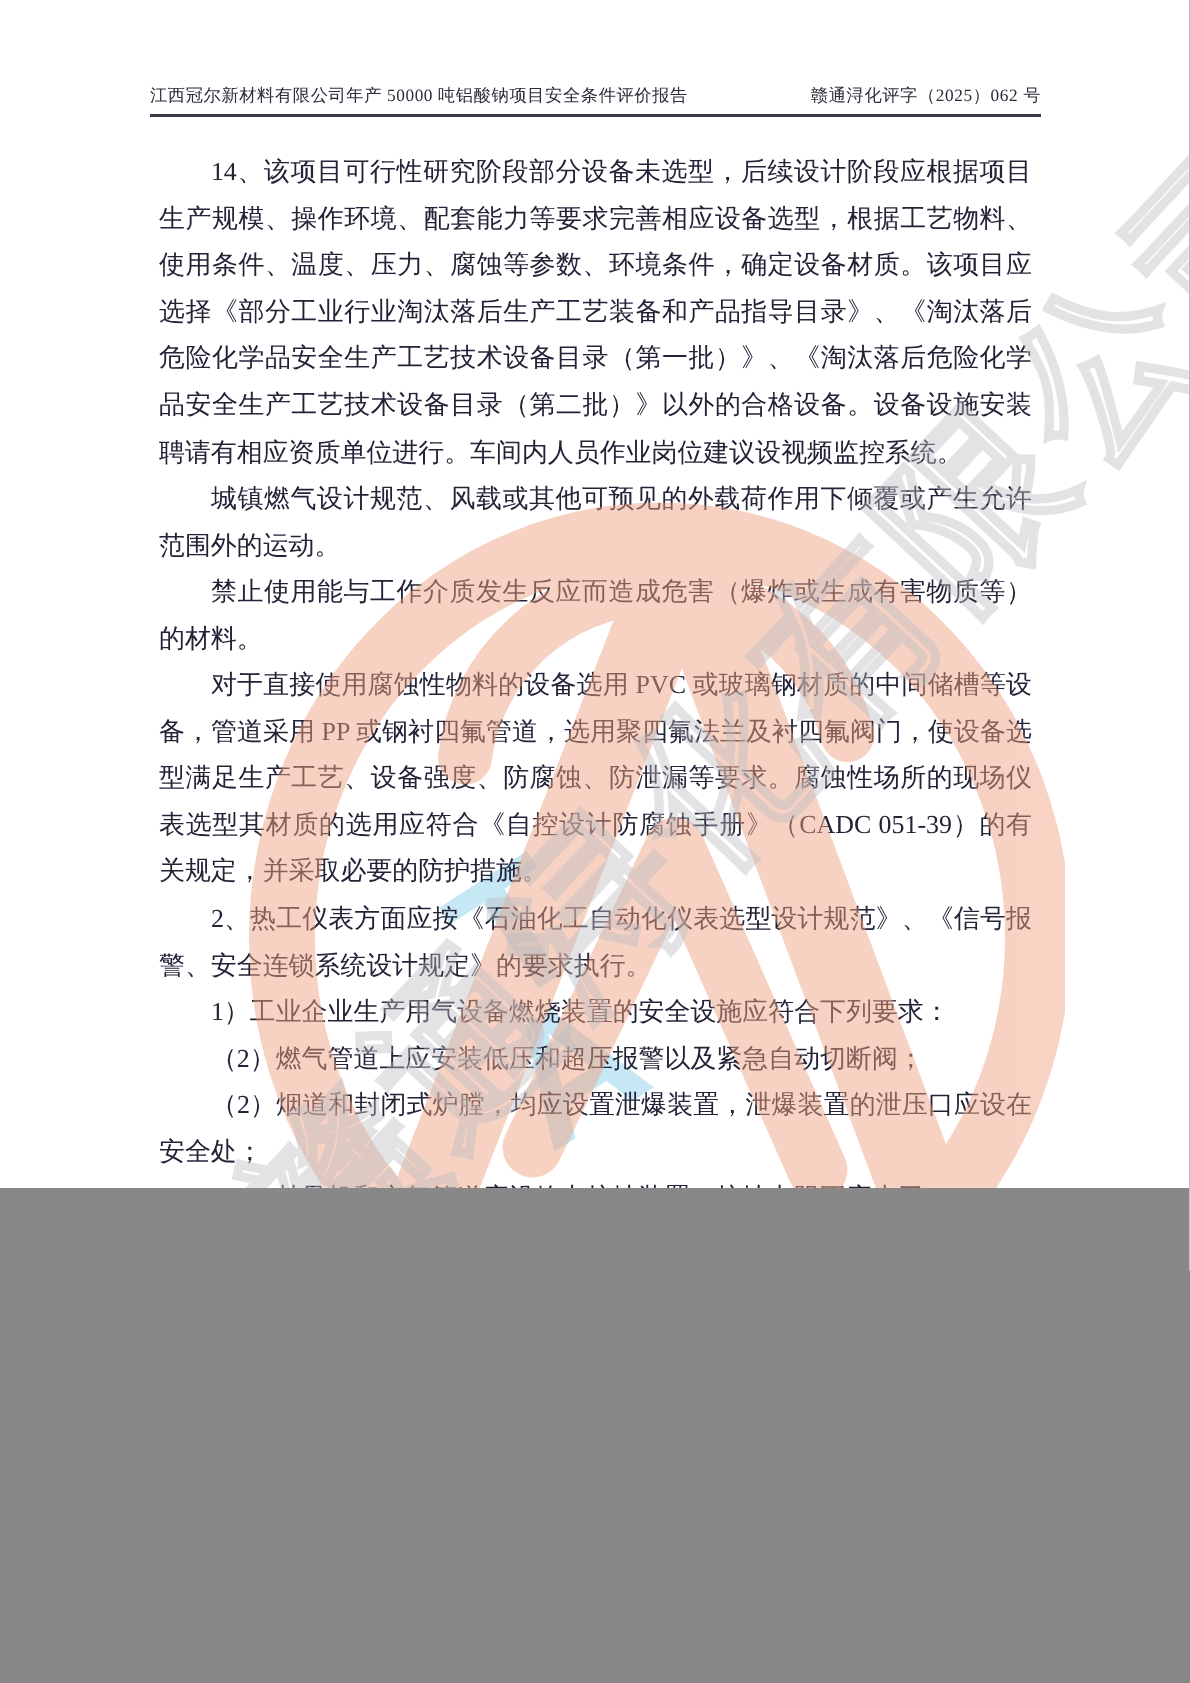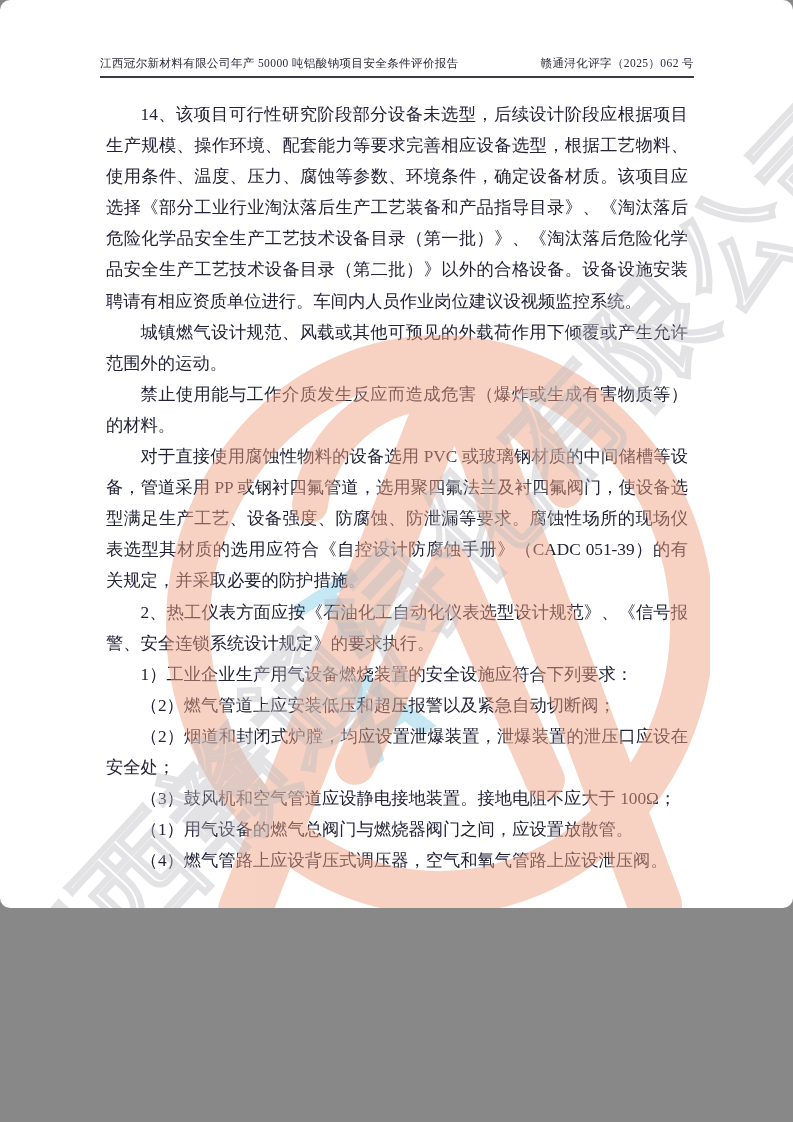--- a/index.html
+++ b/index.html
@@ -1,24 +1,23 @@
 <!DOCTYPE html>
 <html><head>
 <meta charset="utf-8">
 <style>
   html,body{margin:0;padding:0;background:#888;}
   .page{
     position:relative;
-    width:793px;height:908px;
+    width:793px;height:792px;
     margin:0 auto;
     background:#ffffff;
     overflow:hidden;
     font-family:"Liberation Serif","DejaVu Serif",serif;
     color:#232338;
-    border-radius:10px;
   }
   
   .hdr{
     position:absolute;left:100px;right:99px;top:56px;
     display:flex;justify-content:space-between;align-items:flex-end;
     font-size:11.5px;letter-spacing:.4px;color:#2b2b3a;
     border-bottom:2px solid #3a3a46;
     padding-bottom:5px;
   }
   

